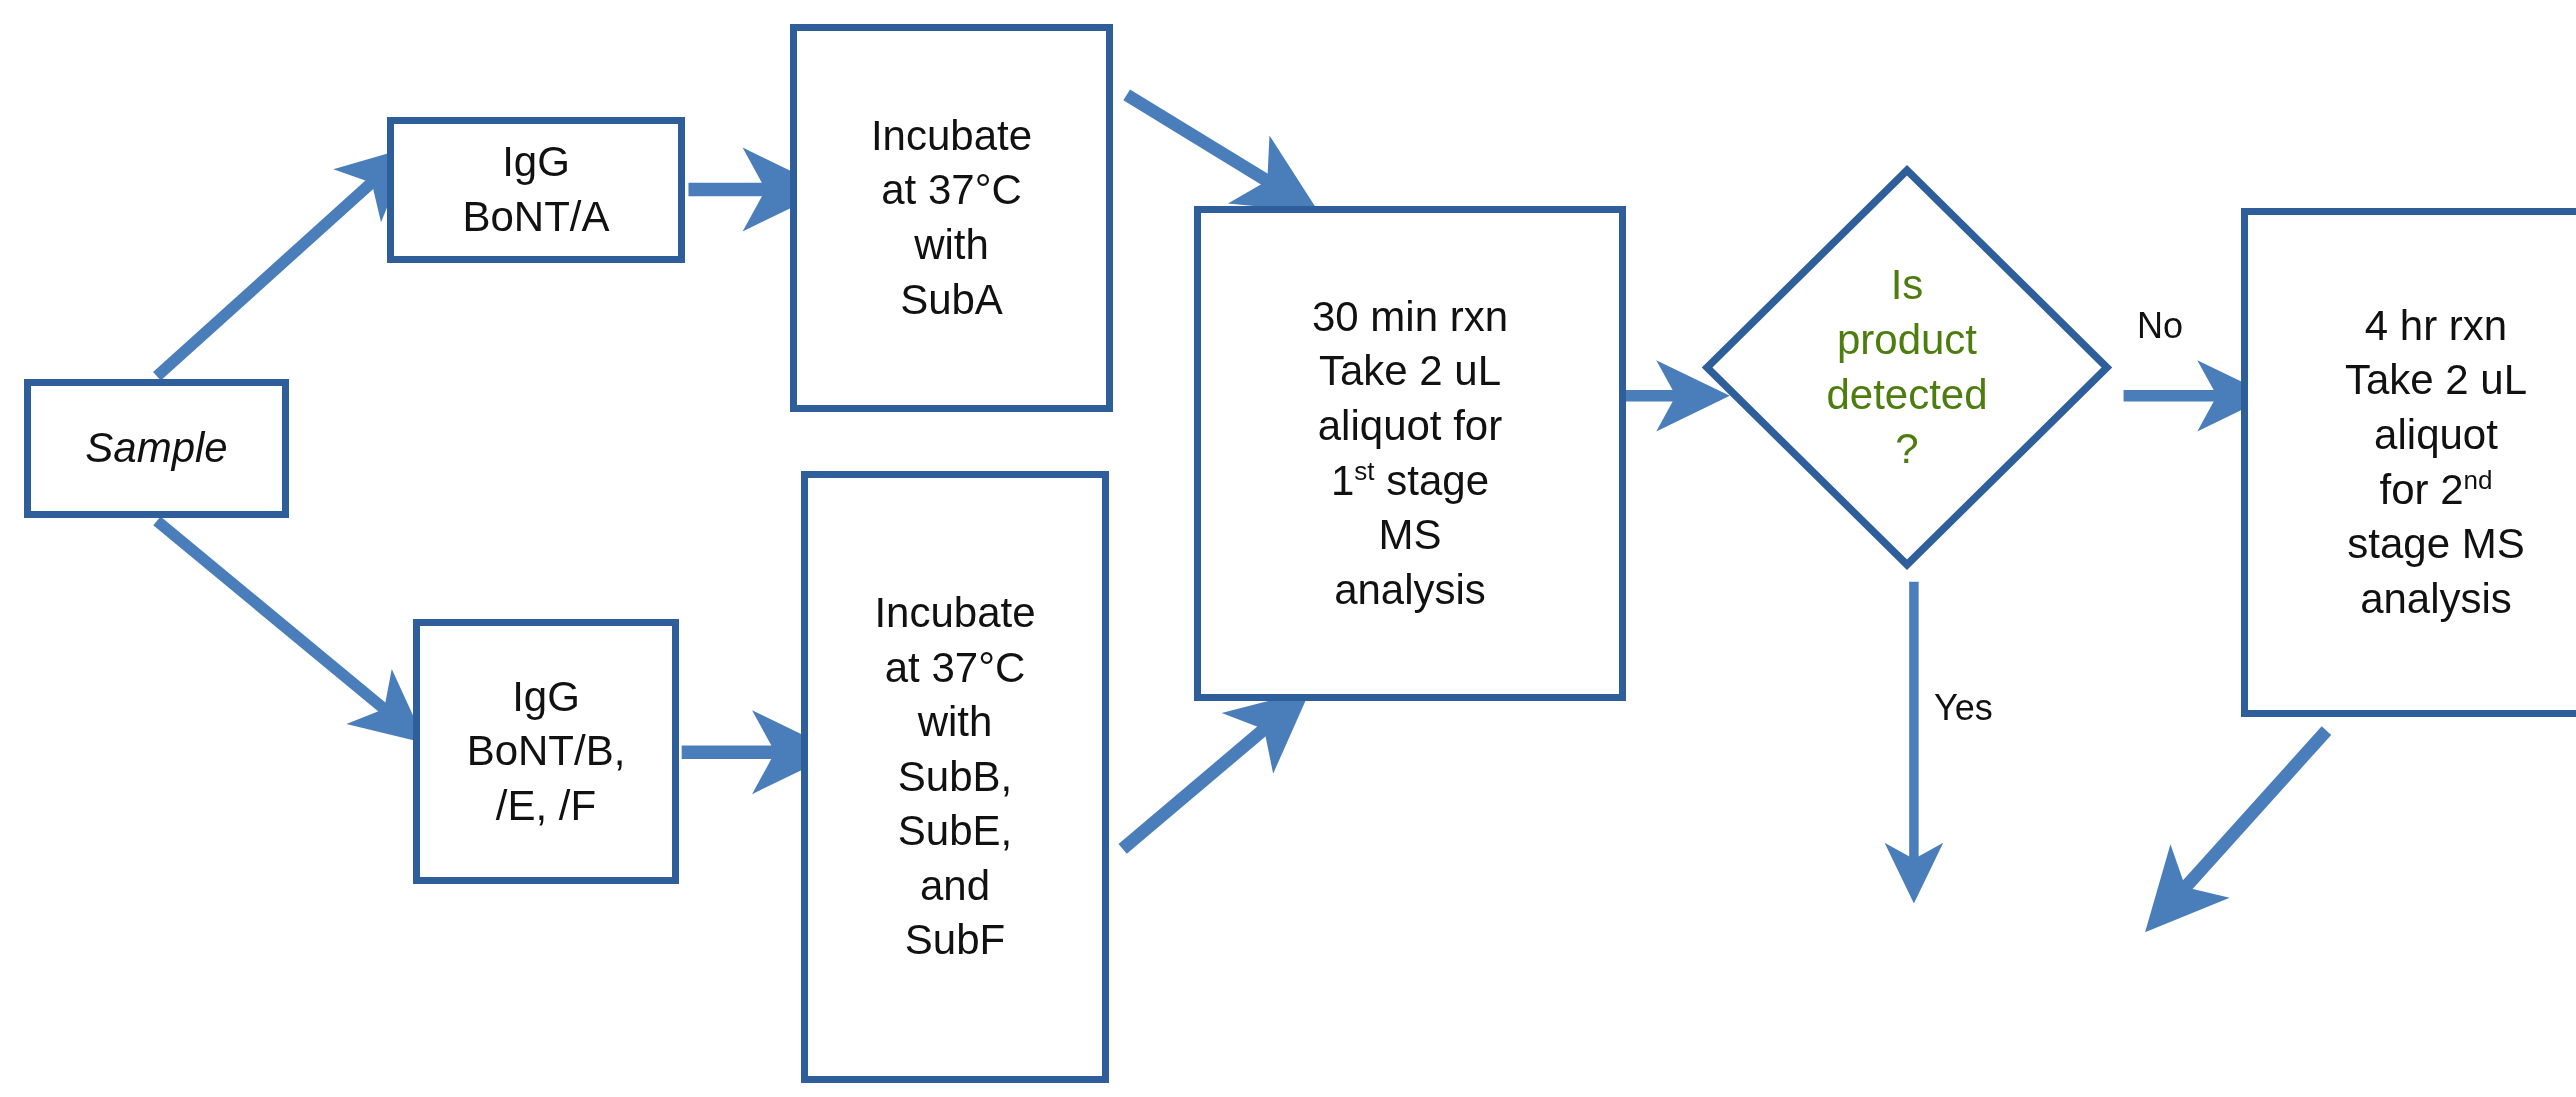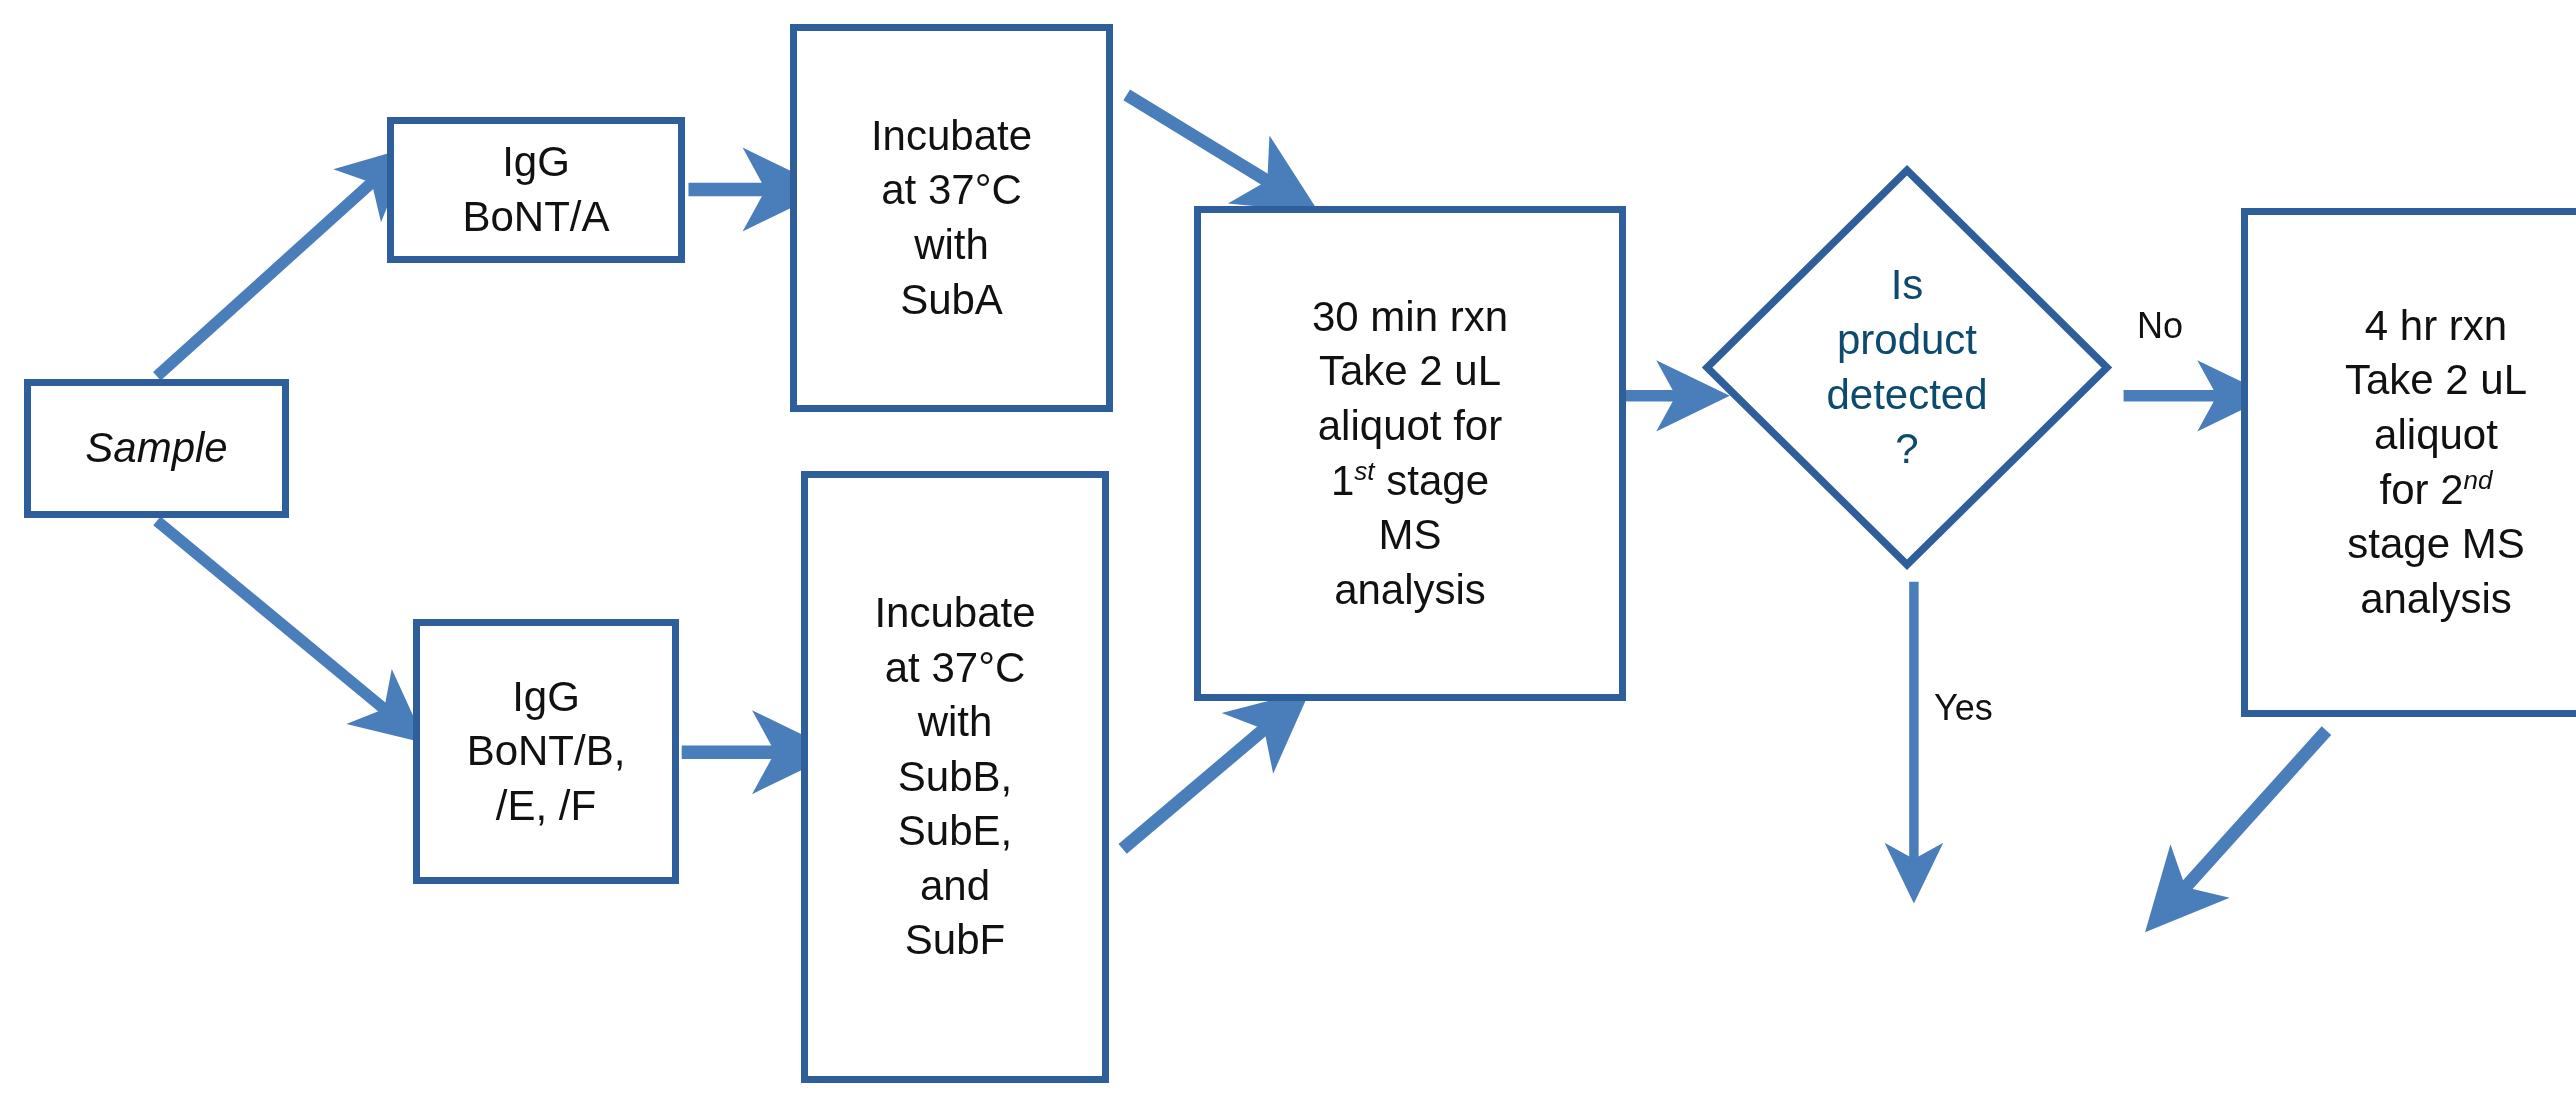--- a/index.html
+++ b/index.html
@@ -48,21 +48,21 @@
     left: 0;
     top: 0;
     width: 100%;
     height: 100%;
     display: flex;
     align-items: center;
     justify-content: center;
     text-align: center;
     font-size: 42px;
     line-height: 1.30;
-    color: #0c4a6e;
+    color: #4d7c0f;
     white-space: pre-line;
   }
   .edge-label {
     position: absolute;
     font-size: 36px;
     color: #111111;
     line-height: 1;
     white-space: nowrap;
   }
   #arrows {
@@ -70,21 +70,20 @@
     left: 0;
     top: 0;
     width: 2576px;
     height: 1098px;
     pointer-events: none;
   }
   sup {
     font-size: 0.62em;
     vertical-align: super;
     line-height: 0;
-    font-style: italic;
   }
 </style>
 </head>
 <body>
 
 <div id="canvas">
 
   <svg id="arrows" viewBox="0 0 3809 1623" xmlns="http://www.w3.org/2000/svg">
     <defs>
       <marker id="ah" markerWidth="7" markerHeight="7" refX="3.2" refY="3.5" orient="auto" markerUnits="strokeWidth">

